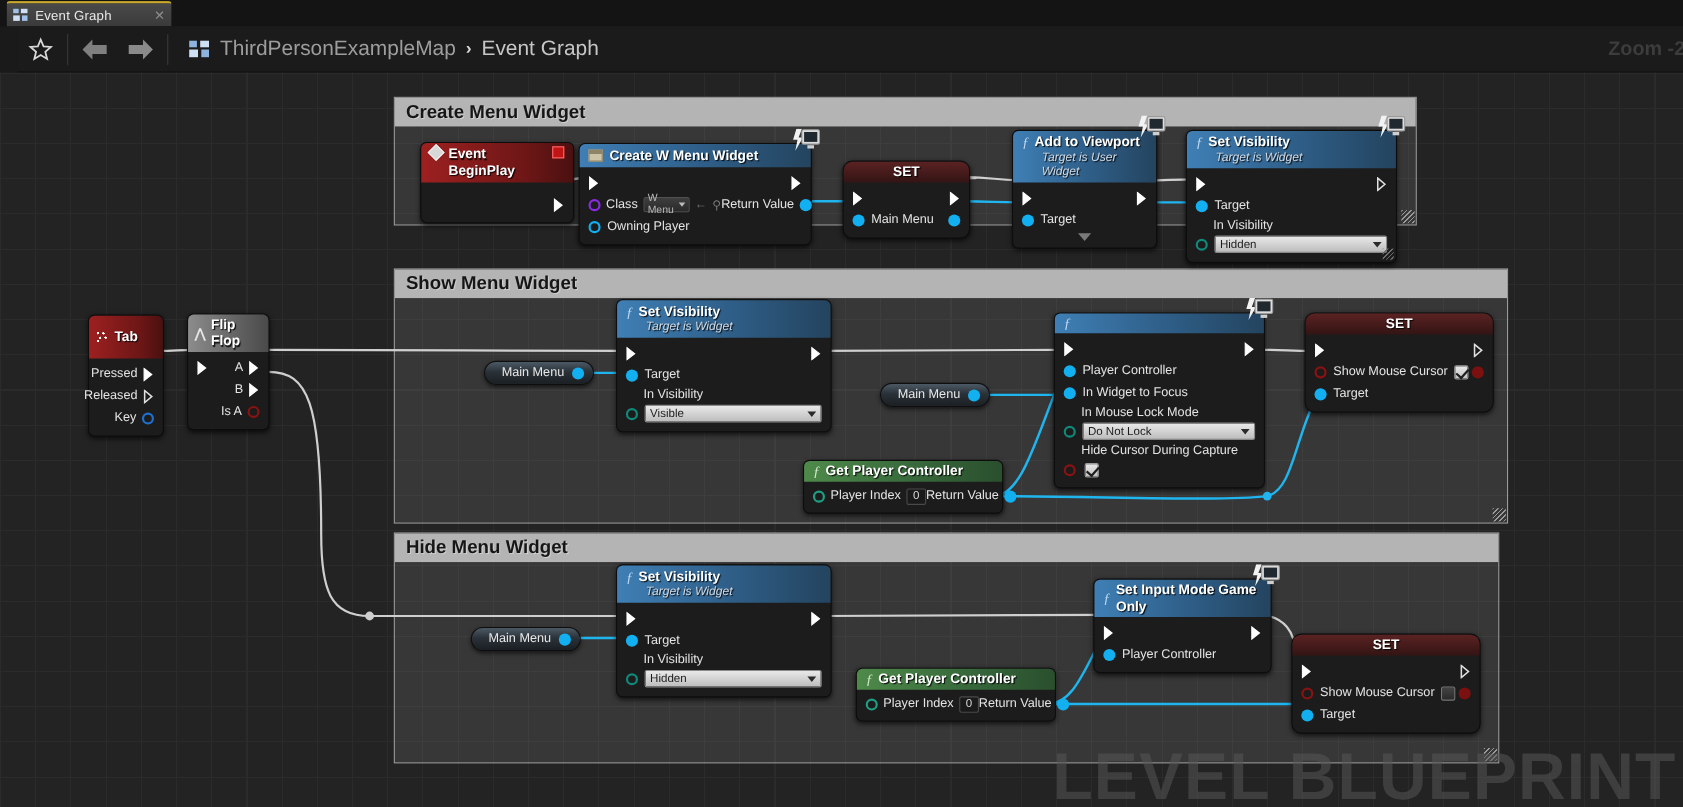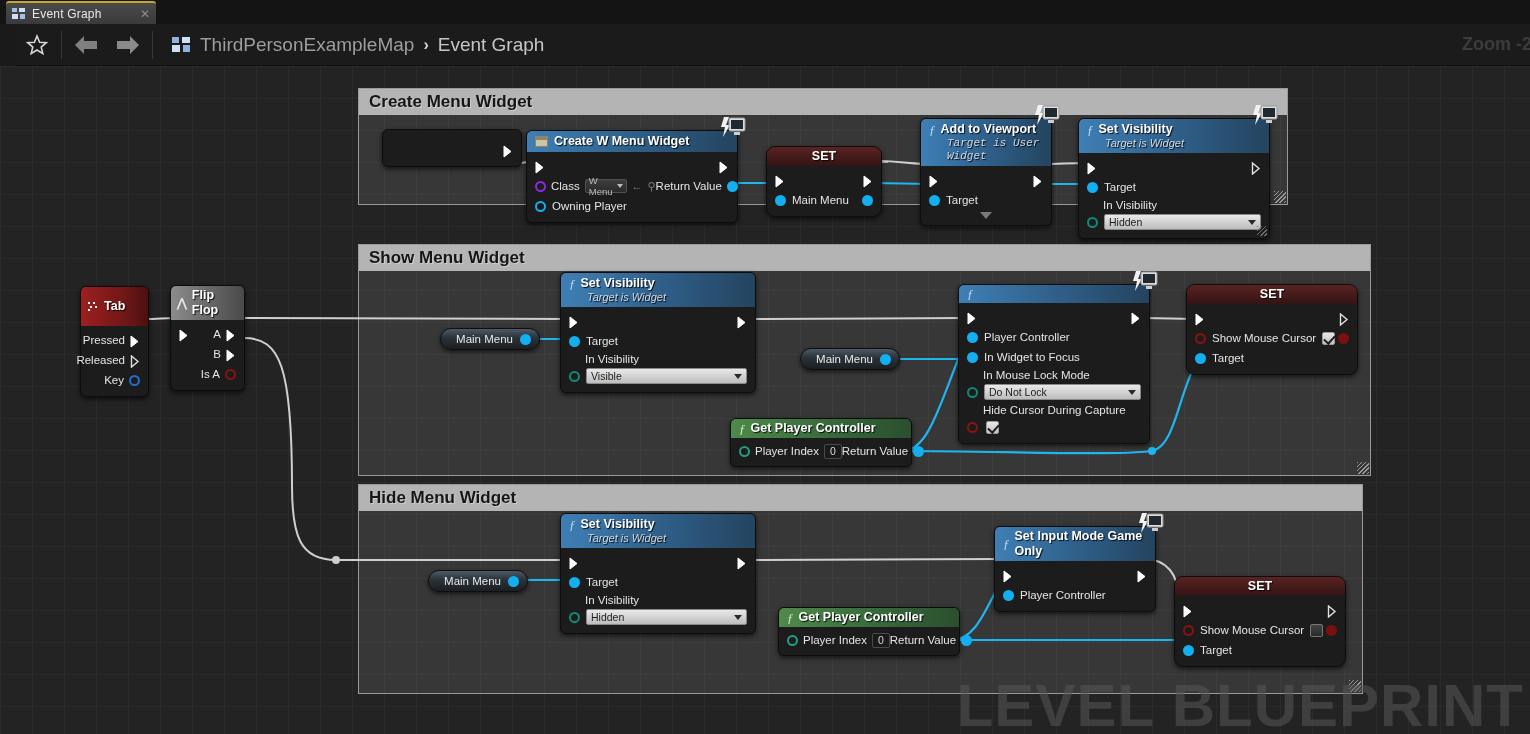--- a/index.html
+++ b/index.html
@@ -284,20 +284,25 @@
       <path d="M748,494 C860,494 920,493 1002,493" stroke="#cfcfcf" stroke-width="2" fill="none"></path>
 
       <path d="M952,574 C975,574 985,545 1002,513" stroke="#1fb6f0" stroke-width="2.2" fill="none"></path>
 
       <path d="M952,574 C1060,574 1140,574 1178,574" stroke="#1fb6f0" stroke-width="2.2" fill="none"></path>
 
       <path d="M1144,493 C1168,493 1178,510 1178,530 C1178,545 1180,552 1184,553" stroke="#cfcfcf" stroke-width="2" fill="none"></path>
     </svg>
 
     <div class="node" style="left:382px; top:63px; width:140px;">
+      <div class="hdr hdr-event">
+        <span class="ev-ico"></span>
+        <span class="ttl">Event BeginPlay</span>
+        <span class="hdr-right-sq"></span>
+      </div>
       <div class="node-body" style="height:36px;">
         <div class="row split" style="justify-content:flex-end; padding-top:10px;">
           <span class="pin-exec filled">
             <svg width="10" height="13" viewBox="0 0 10 13">
                 <path d="M1 1 L8 6.5 L1 12 Z"></path>
               </svg>
           </span>
         </div>
       </div>
     </div>
@@ -385,21 +390,21 @@
           <rect x="9" y="1" width="16" height="13" rx="1.5" fill="#dcdcdc" stroke="#9a9a9a"></rect>
           <rect x="11" y="3" width="12" height="9" fill="#202830"></rect>
           <rect x="14" y="15" width="6" height="3" fill="#cfcfcf"></rect>
         </svg>
       </div>
       <div class="hdr hdr-func" style="flex-direction:column; align-items:flex-start;">
         <span style="display:flex;align-items:center;">
           <span class="fn-ico">ƒ</span>
           <span class="ttl">Add to Viewport</span>
         </span>
-        <span class="sub" style="padding-left:18px;font-family:Liberation Mono, monospace;">Target is User Widget</span>
+        <span class="sub" style="padding-left:18px;">Target is User Widget</span>
       </div>
       <div class="node-body">
         <div class="row split">
           <span class="pin-exec filled">
             <svg width="10" height="13" viewBox="0 0 10 13">
                 <path d="M1 1 L8 6.5 L1 12 Z"></path>
               </svg>
           </span>
           <span class="pin-exec filled">
             <svg width="10" height="13" viewBox="0 0 10 13">

